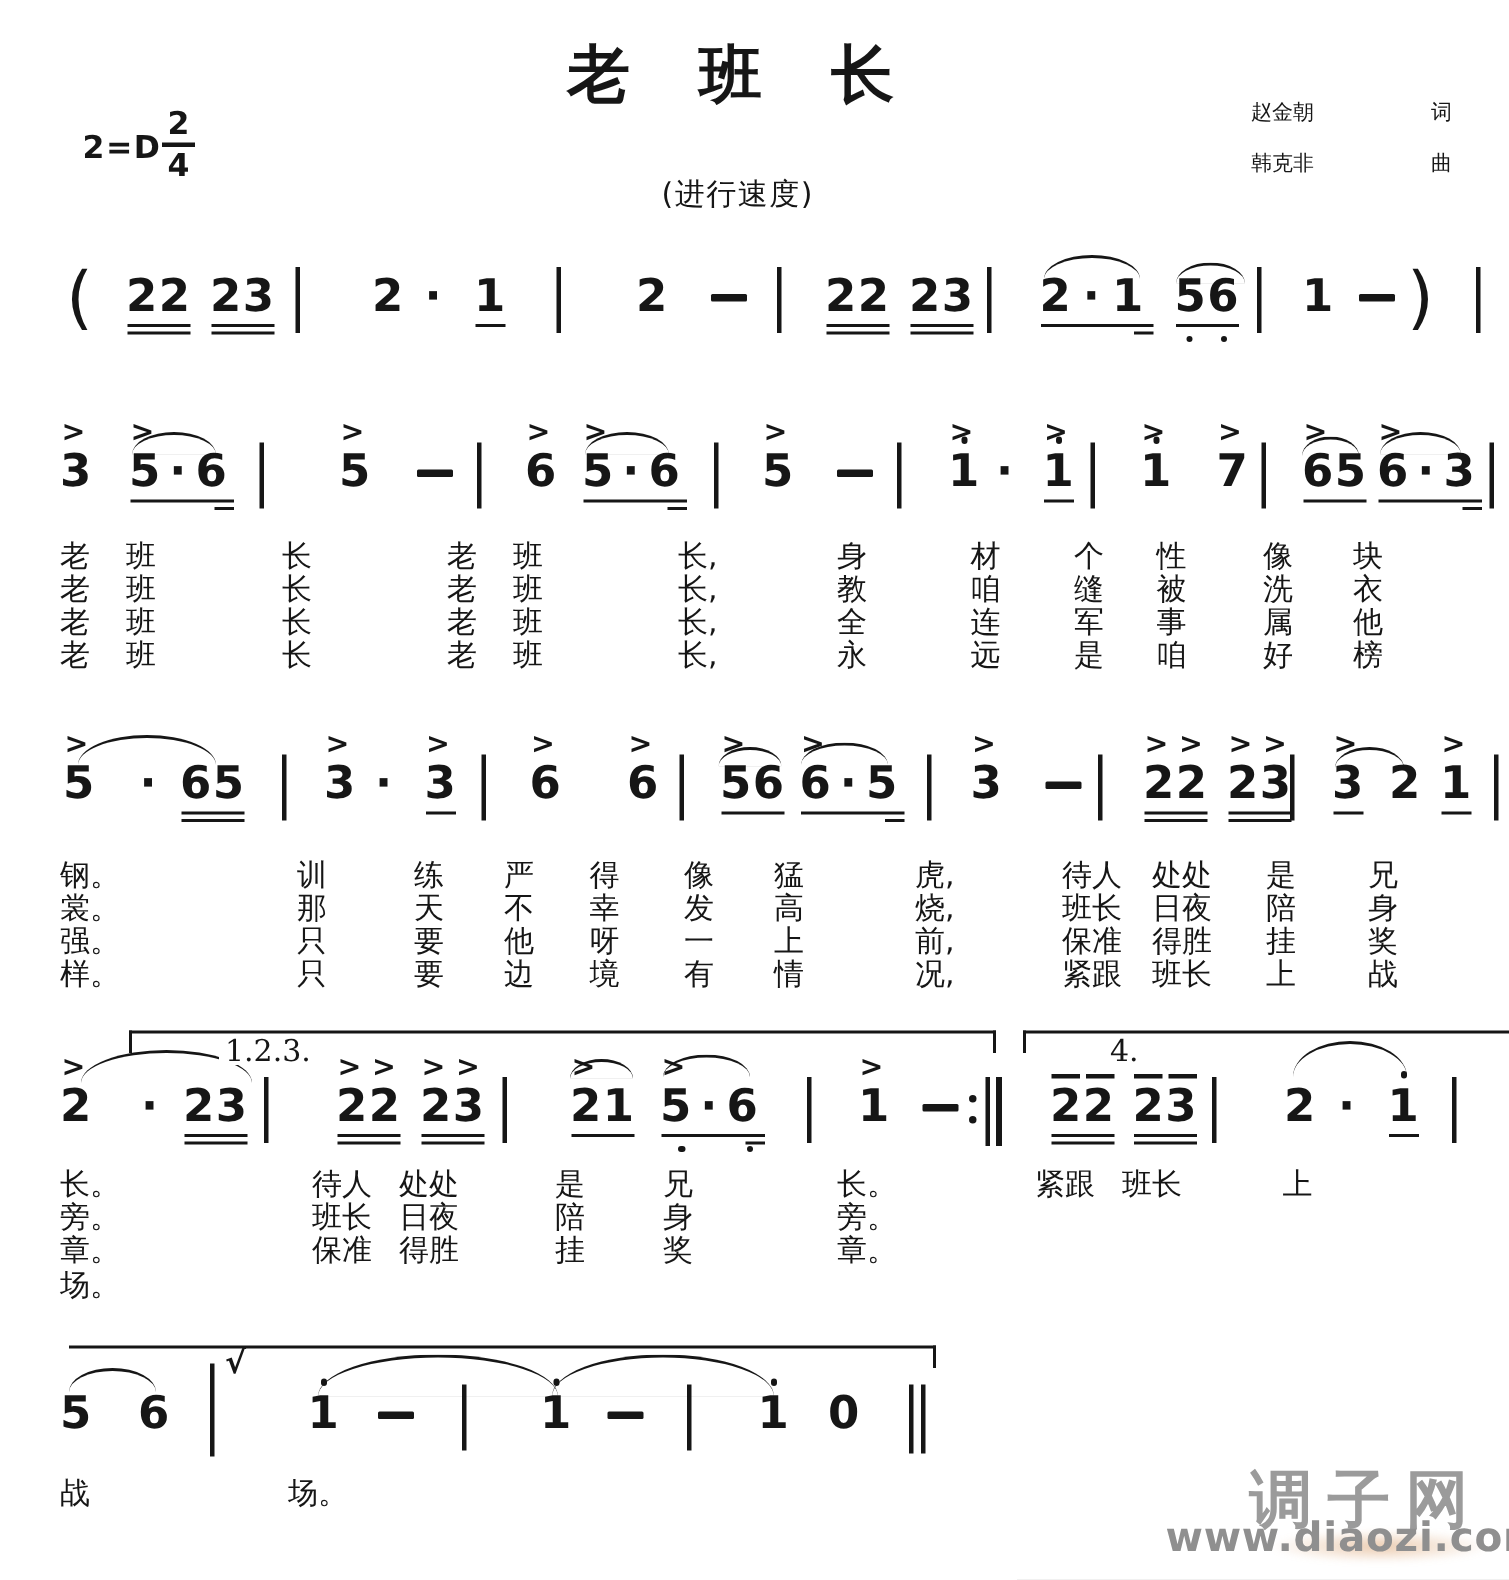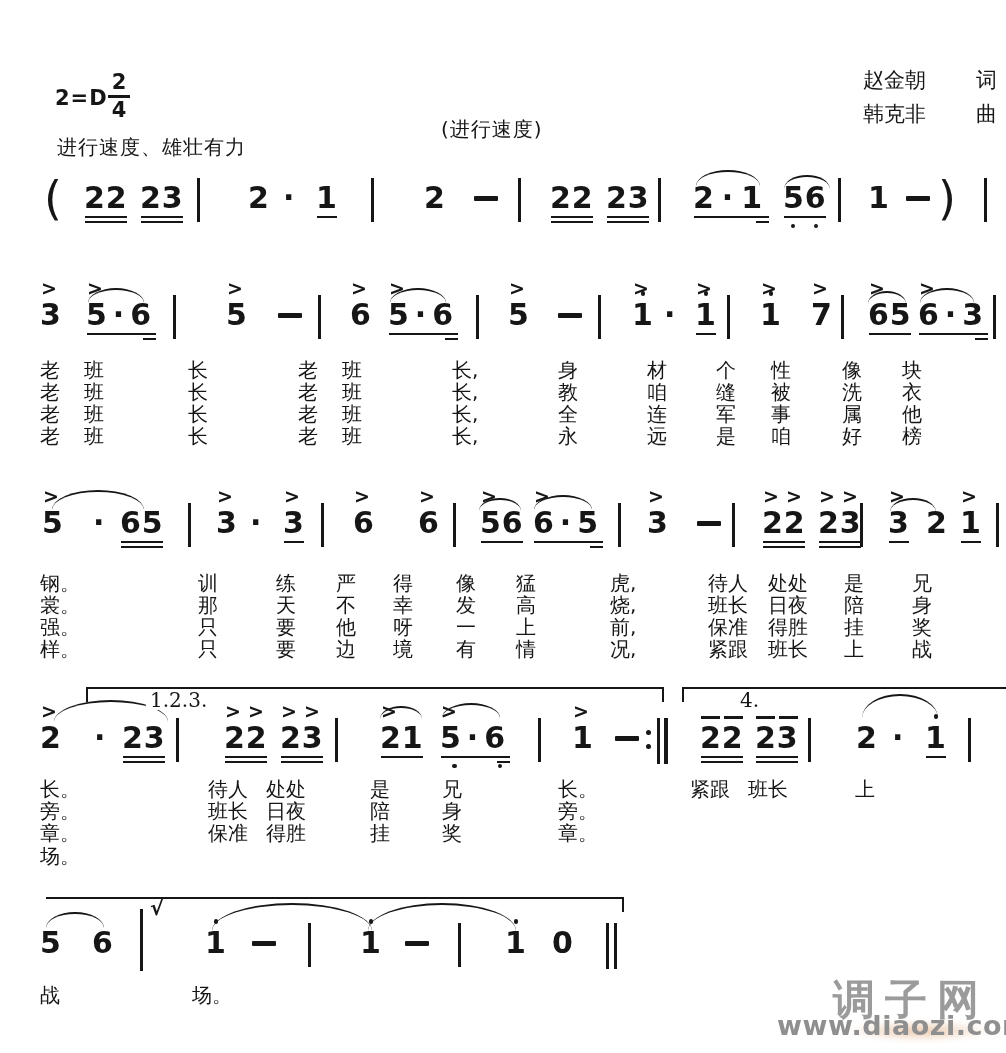--- a/index.html
+++ b/index.html
@@ -1,20 +1,20 @@
 <!DOCTYPE html>
 <html><head>
 <meta charset="utf-8">
 <style>
   html,body{margin:0;padding:0;background:#e8e8e8}
   .page{position:relative;width:1006px;height:1053px;background:#fff;overflow:hidden;
         font-family:"DejaVu Sans",sans-serif;color:#161616}
   .abs{position:absolute}
   .title{left:378px;top:22px;font-size:42px;font-weight:700;letter-spacing:46px;white-space:nowrap}
-  .creditrow{left:863px;width:134px;display:flex;justify-content:space-between;font-size:21px;white-space:nowrap}
+  .creditrow{left:834px;width:134px;display:flex;justify-content:space-between;font-size:14px;white-space:nowrap}
   .keysig{left:55px;top:86px;font-size:21px;font-weight:700;letter-spacing:1px}
   .timesig{left:106px;top:71px;width:26px;text-align:center;font-size:21px;font-weight:700;line-height:1.1}
   .frbar{display:block;height:2.5px;background:#161616;margin:1px 2px}
   .tempo{left:57px;top:134px;font-size:20px;letter-spacing:1px;white-space:nowrap}
   .subtitle{left:441px;top:116px;font-size:20px;letter-spacing:1px;white-space:nowrap}
 
   .tok{position:absolute;font-size:30px;font-weight:700;line-height:1;letter-spacing:1px;white-space:nowrap}
   .tok i{position:absolute;font-style:normal;display:block}
   .ul{left:1px;right:1px;height:2.5px;background:#161616}
   .u2{left:auto;right:1px;width:13px;height:2.5px;background:#161616}
@@ -37,38 +37,38 @@
   .wm-name{left:833px;top:972px;font-size:42px;font-weight:700;letter-spacing:10px;color:#9b9b9b;white-space:nowrap}
   .wm-url{left:777px;top:1010px;font-size:27px;font-weight:700;color:#8f8f8f;letter-spacing:.5px;white-space:nowrap}
   .wm-smudge{left:845px;top:1020px;width:150px;height:22px;border-radius:50%;
              background:radial-gradient(ellipse at center, rgba(205,125,55,.4), rgba(205,125,55,0) 70%);
              filter:blur(2px)}
 </style>
 </head>
 <body>
 
 <div class="page">
+  <div class="abs title">老班长</div>
 
   <div class="abs creditrow" style="top:66px">
     <span>赵金朝</span>
     <span>词</span>
   </div>
   <div class="abs creditrow" style="top:100px">
     <span>韩克非</span>
     <span>曲</span>
   </div>
 
   <div class="abs keysig">2=D</div>
   <div class="abs timesig">
     <span>2</span>
     <span class="frbar"></span>
     <span>4</span>
   </div>
 
-  <div class="abs tempo">进行速度、雄壮有力</div>
   <div class="abs subtitle">(进行速度)</div>
 
   <div id="score">
       <span class="tok paren" style="left: 44px; top: 175px;">(</span>
       <span class="tok" style="left: 84px; top: 183px;">22<i class="ul" style="bottom: -5px;"></i><i class="ul" style="bottom: -10px;"></i></span>
       <span class="tok" style="left: 140px; top: 183px;">23<i class="ul" style="bottom: -5px;"></i><i class="ul" style="bottom: -10px;"></i></span>
       <span class="bar" style="left: 197px; top: 178px; height: 44px;"></span>
       <span class="tok" style="left: 248px; top: 183px;">2</span>
       <span class="tok" style="left: 283px; top: 183px;">·</span>
       <span class="tok" style="left: 316px; top: 183px;">1<i class="ul" style="bottom: -5px;"></i></span>

